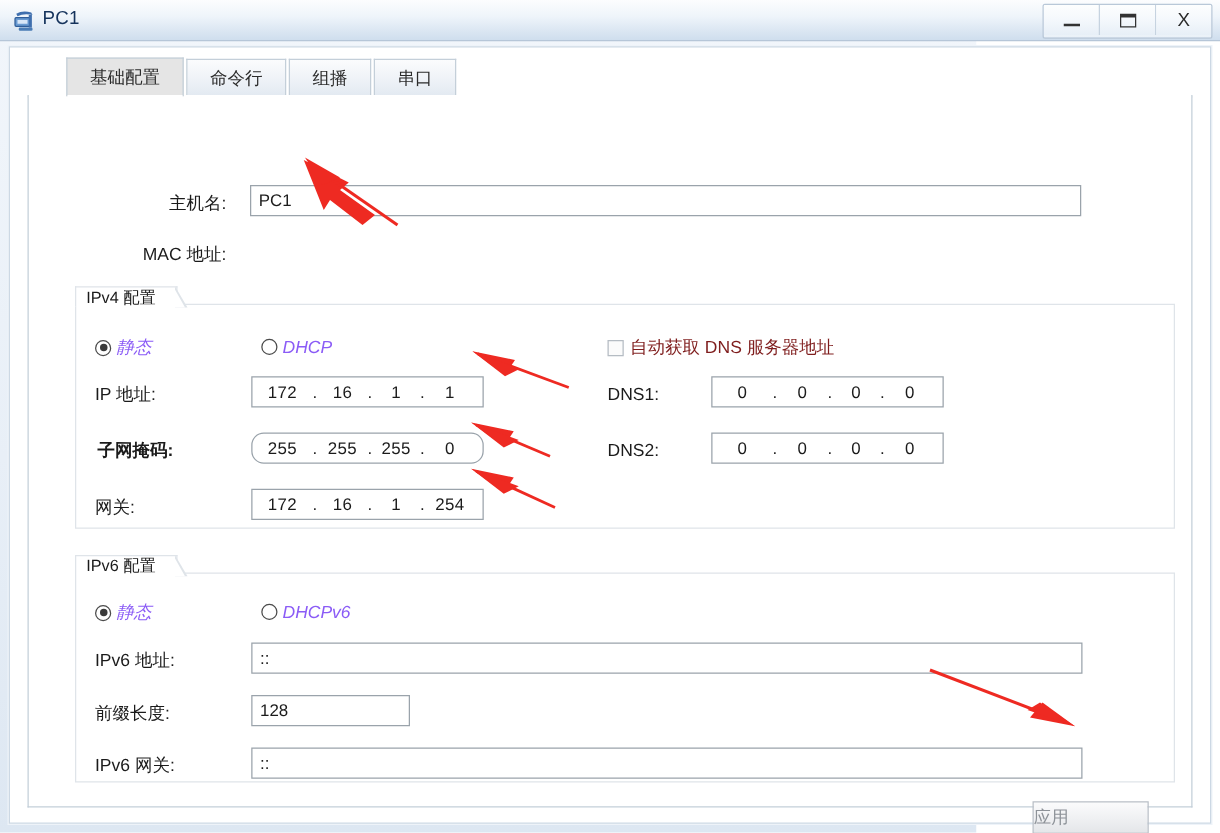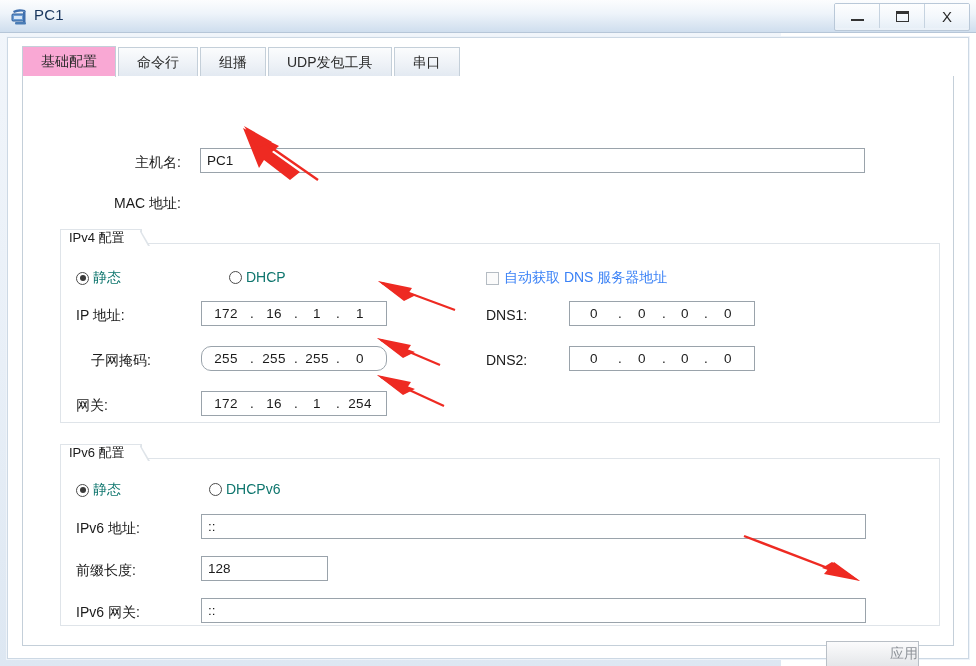--- a/index.html
+++ b/index.html
@@ -81,24 +81,25 @@
     margin-right: 2px;
     display: flex; align-items: center; justify-content: center;
     font-size: 14px; color: #2b2b2b;
     border: 1px solid #c4cfd9;
     border-bottom: none;
     background: linear-gradient(to bottom,#fbfcfd 0%,#eef2f7 55%,#e2e9f1 100%);
     box-sizing: border-box;
     white-space: nowrap;
   }
   .tab.active {
-    background: #f9a8d4;
+    background: #e5e5e5;
     border-color: #c4cfd9;
     position: relative; z-index: 2;
     height: 31px;
+    margin-left: 31px;
   }
   .tab.active::after {
     content:""; position:absolute; left:0; right:0; bottom:-1px; height:2px; background:#fff;
   }
 
   
   .page {
     position: absolute; left: 14px; top: 38px;
     width: 932px; height: 570px;
     background: #ffffff;
@@ -187,42 +188,42 @@
     flex: 0 0 auto;
   }
   .radio.checked::after {
     content: ""; position: absolute;
     left: 50%; top: 50%;
     width: 6px; height: 6px;
     margin: -3px 0 0 -3px;
     border-radius: 50%;
     background: #3a3a3a;
   }
-  .radio-label { font-size: 14px; color: #0f766e; white-space: nowrap; }
+  .radio-label { font-size: 14px; color: #8b5cf6; white-space: nowrap; font-style: italic; }
 
   
   .check-wrap { position: absolute; display: flex; align-items: center; }
   .checkbox {
     width: 13px; height: 13px;
     border: 1.3px solid #b5bcc3;
     background: #fbfbfb;
     box-sizing: border-box;
     margin-right: 5px;
     flex: 0 0 auto;
   }
-  .check-label { font-size: 14px; color: #3b82f6; white-space: nowrap; }
+  .check-label { font-size: 14px; color: #7f1d1d; white-space: nowrap; }
 
   
   .apply-btn {
     position: absolute;
     width: 93px; height: 26px;
     border: 1px solid #b9bfc6;
     background: linear-gradient(to bottom,#fbfbfc 0%,#f0f1f3 50%,#e4e6e9 100%);
     box-sizing: border-box;
-    display: flex; align-items: center; justify-content: flex-end;
+    display: flex; align-items: center; justify-content: flex-start;
     font-size: 14px; color: #8d9298;
   }
 
   
   .arrows {
     position: absolute; left: 0; top: 0;
     width: 976px; height: 666px;
     pointer-events: none;
   }
 </style>
@@ -263,23 +264,20 @@
       <div class="tab active">
         <span>基础配置</span>
       </div>
       <div class="tab">
         <span>命令行</span>
       </div>
       <div class="tab">
         <span>组播</span>
       </div>
       <div class="tab">
-        <span>UDP发包工具</span>
-      </div>
-      <div class="tab">
         <span>串口</span>
       </div>
     </div>
 
     <div class="page">
 
       <div class="lbl right row" style="left:28px; top:78px; width:130px;">主机名:</div>
       <div class="field row" style="left:177px; top:72px; width:665px;">
         <span>PC1</span>
       </div>
@@ -288,21 +286,21 @@
 
       <div class="group" style="left:37px; top:167px; width:880px; height:180px;">
         <div class="group-tab">
           <span>IPv4 配置</span>
         </div>
 
         <div class="radio-wrap" style="left:15px; top:25px;">
           <span class="radio checked"></span>
           <span class="radio-label">静态</span>
         </div>
-        <div class="radio-wrap" style="left:148px; top:25px;margin-left:20px;">
+        <div class="radio-wrap" style="left:148px; top:25px;">
           <span class="radio"></span>
           <span class="radio-label">DHCP</span>
         </div>
 
         <div class="check-wrap" style="left:425px; top:25px;">
           <span class="checkbox"></span>
           <span class="check-label">自动获取 DNS 服务器地址</span>
         </div>
 
         <div class="lbl row" style="left:15px; top:63px;">IP 地址:</div>
@@ -320,21 +318,21 @@
         <div class="field ip row" style="left:508px; top:57px; width:186px;">
           <span class="ipseg" style="width:40px">0</span>
           <span class="ipdot">.</span>
           <span class="ipseg" style="width:32px">0</span>
           <span class="ipdot">.</span>
           <span class="ipseg" style="width:30px">0</span>
           <span class="ipdot">.</span>
           <span class="ipseg" style="width:32px">0</span>
         </div>
 
-        <div class="lbl row" style="left:30px; top:108px;">子网掩码:</div>
+        <div class="lbl row" style="left:17px; top:108px;font-weight:bold;">子网掩码:</div>
         <div class="field ip row" style="left:140px; top:102px; width:186px;border-radius:10px;">
           <span class="ipseg" style="width:40px">255</span>
           <span class="ipdot">.</span>
           <span class="ipseg" style="width:32px">255</span>
           <span class="ipdot">.</span>
           <span class="ipseg" style="width:30px">255</span>
           <span class="ipdot">.</span>
           <span class="ipseg" style="width:32px">0</span>
         </div>
 

